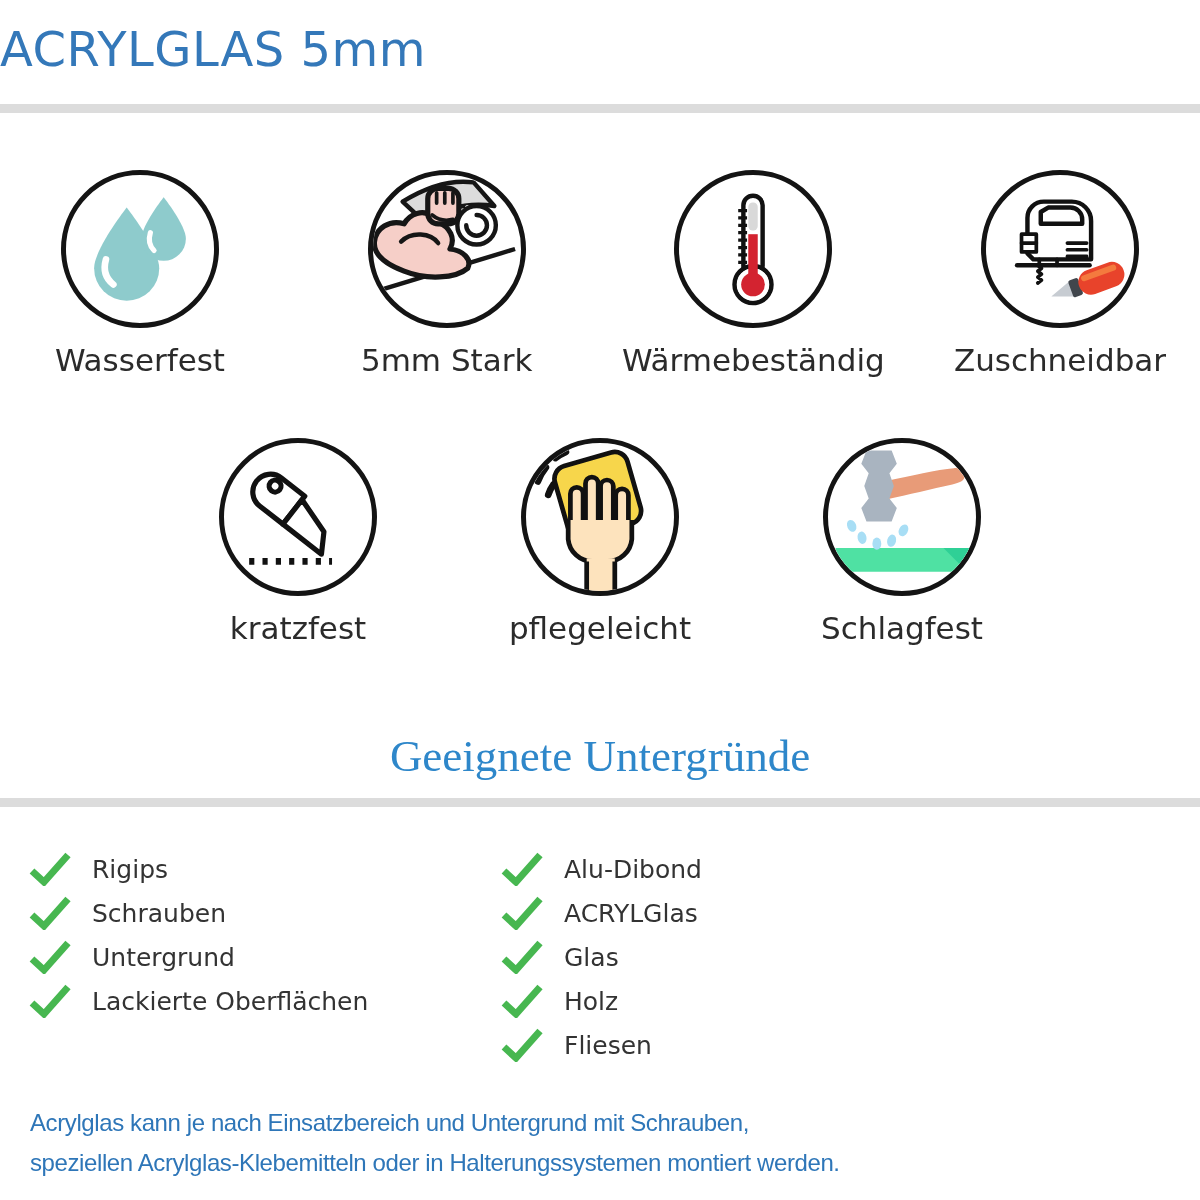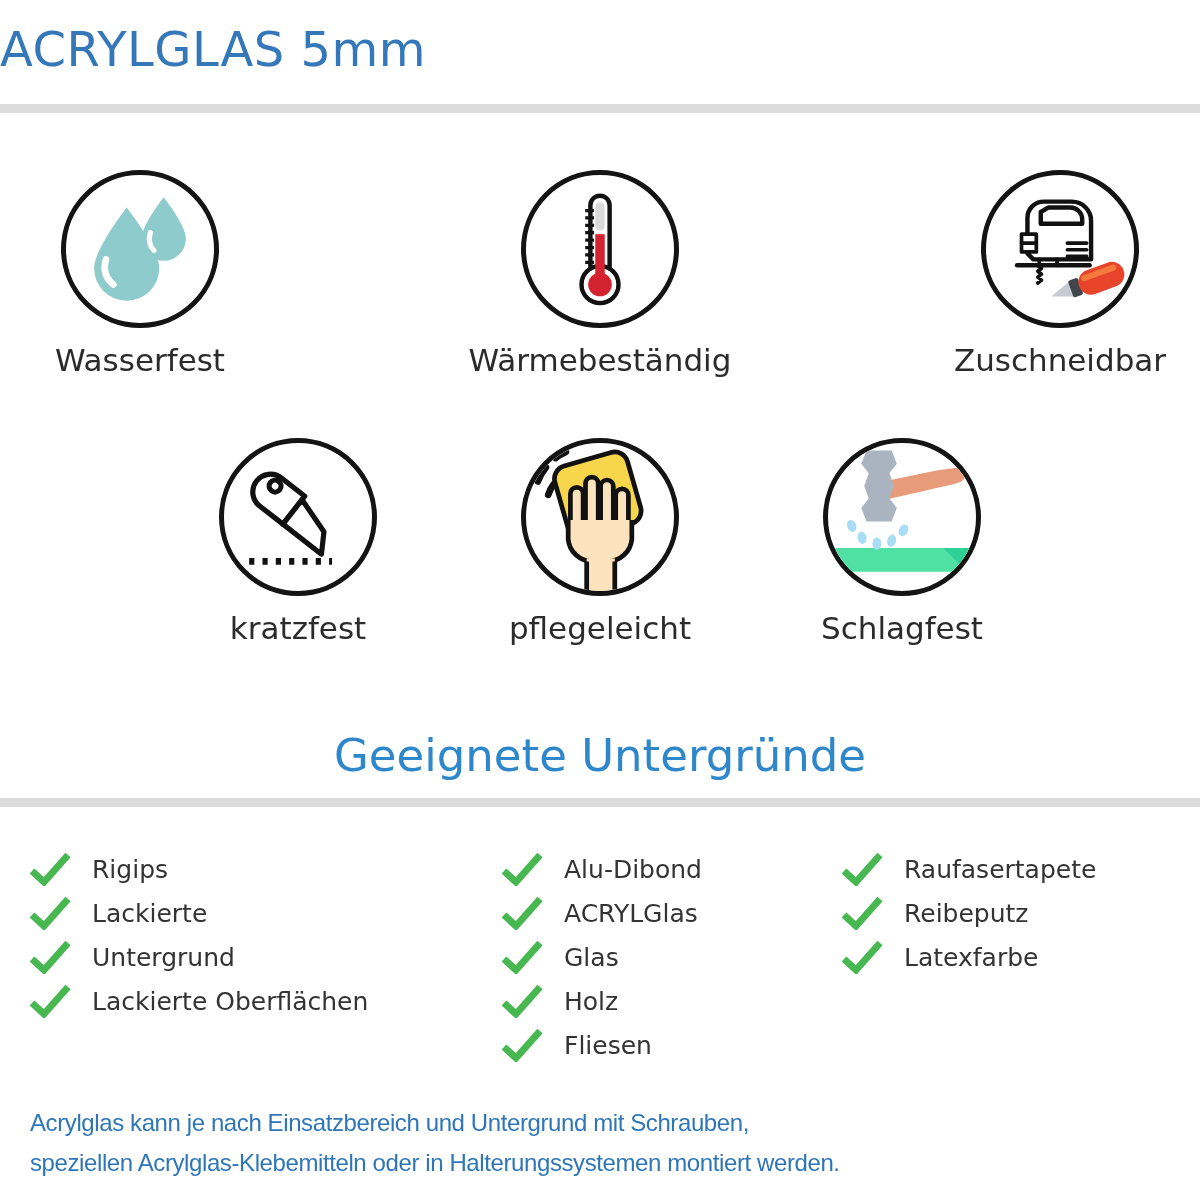--- a/index.html
+++ b/index.html
@@ -10,21 +10,21 @@
   .divider{height:9px;background:#dcdcdc;width:100%;}
   .divider.d1{margin-top:26px;}
   .divider.d2{margin-top:16px;}
   .features-row1{display:flex;justify-content:space-between;padding:0 5px;margin-top:57px;}
   .features-row2{display:flex;justify-content:center;gap:32px;margin-top:60px;text-align:center;}
   .feature{width:270px;display:flex;flex-direction:column;align-items:center;}
   .circle{width:148px;height:148px;border:5px solid #141414;border-radius:50%;
         overflow:hidden;background:#fff;flex:none;}
   .circle svg{width:148px;height:148px;display:block;}
   .feature-label{margin-top:14px;font-size:31px;color:#2b2b2b;white-space:nowrap;}
-  .section-title{margin-top:84px;text-align:center;font-size:45px;line-height:52px;color:#2e87ca;}
+  .section-title{margin-top:84px;text-align:center;font-size:45px;line-height:52px;color:#2e87ca;font-family:Liberation Serif, serif;}
   .surfaces{display:flex;align-items:flex-start;margin:40px 0 0 28px;}
   .surf-col1{width:472px;}
   .surf-col2{width:340px;}
   .surf-col3{width:auto;}
   .surface-item{display:flex;align-items:center;height:44px;}
   .check-icon{width:44px;height:34px;flex:none;margin-right:20px;}
   .surface-label{font-size:25px;color:#333333;white-space:nowrap;}
   .footer-note{margin:36px 0 0 30px;font-size:24px;line-height:40px;color:#2e76b8;
         letter-spacing:-0.4px;font-family:"Liberation Sans",sans-serif;}
 </style>
@@ -43,20 +43,38 @@
         <svg viewBox="0 0 100 100">
           <path d="M41 22 C41 22 19 50 19 63 a22 22 0 0 0 44 0 C63 50 41 22 41 22 Z" fill="#8ecbcc"></path>
           <path d="M27 57 c-2 7 0 13 5 17" stroke="#ffffff" stroke-width="4.5" fill="none" stroke-linecap="round"></path>
           <path d="M66 15 C66 15 51 34 51 43 a15 15 0 0 0 30 0 C81 34 66 15 66 15 Z" fill="#8ecbcc"></path>
           <path d="M57 39 c-1.5 5 -0.5 9 2.5 12" stroke="#ffffff" stroke-width="3.5" fill="none" stroke-linecap="round"></path>
         </svg>
       </div>
       <div class="feature-label">Wasserfest</div>
     </div>
 
+    <div class="feature">
+      <div class="circle">
+        <svg viewBox="0 0 100 100">
+          <path d="M4 78 L96 50" stroke="#161616" stroke-width="3" fill="none"></path>
+          <path d="M20 18 Q46 2 68 5 L82 21 Q58 17 34 31 Z" fill="#dcdcdc" stroke="#161616" stroke-width="3" stroke-linejoin="round"></path>
+          <circle cx="52" cy="12" r="1.8" fill="#ffffff"></circle>
+            <circle cx="64" cy="22" r="1.8" fill="#ffffff"></circle>
+          <circle cx="70" cy="34" r="13" fill="#ffffff" stroke="#161616" stroke-width="3"></circle>
+          <path d="M70 27 a7 7 0 1 1 -7 7" fill="none" stroke="#161616" stroke-width="3" stroke-linecap="round"></path>
+          <path d="M1 45 C2 36 11 30 21 33 C25 26 34 23 40 28 L44 32 C52 35 56 43 52 50 C61 51 67 57 64 63 C56 70 36 71 21 65 C8 60 0 54 1 45 Z" fill="#f6cfc8" stroke="#161616" stroke-width="3.5" stroke-linejoin="round"></path>
+          <path d="M19 45 C26 38 39 39 44 46" fill="none" stroke="#161616" stroke-width="3" stroke-linecap="round"></path>
+          <rect x="37" y="9" width="21" height="24" rx="7" fill="#f6cfc8" stroke="#161616" stroke-width="3.5"></rect>
+          <path d="M43 12 v7 M48.5 12 v7 M54 12 v7" stroke="#161616" stroke-width="2.5" stroke-linecap="round" fill="none"></path>
+          <path d="M40 27 q6 5 14 3" stroke="#161616" stroke-width="2.5" stroke-linecap="round" fill="none"></path>
+        </svg>
+      </div>
+      <div class="feature-label">5mm Stark</div>
+    </div>
 
     <div class="feature">
       <div class="circle">
         <svg viewBox="0 0 100 100">
           <rect x="43.5" y="14" width="13" height="54" rx="6.5" fill="#ffffff" stroke="#111111" stroke-width="3"></rect>
           <circle cx="50" cy="74" r="12.5" fill="#ffffff" stroke="#111111" stroke-width="3"></circle>
           <circle cx="50" cy="74" r="10.8" fill="#ffffff"></circle>
           <rect x="46.8" y="40" width="6.4" height="32" fill="#d32330"></rect>
           <circle cx="50" cy="74" r="8" fill="#d32330"></circle>
           <rect x="46.8" y="18.5" width="6.4" height="19" rx="3" fill="#d9d9d9"></rect>
@@ -160,21 +178,21 @@
       <div class="surface-item">
         <svg class="check-icon" viewBox="0 0 44 34">
             <path d="M4 19 L16 30 L40 3" stroke="#47b750" stroke-width="7" fill="none"></path>
           </svg>
         <span class="surface-label">Rigips</span>
       </div>
       <div class="surface-item">
         <svg class="check-icon" viewBox="0 0 44 34">
             <path d="M4 19 L16 30 L40 3" stroke="#47b750" stroke-width="7" fill="none"></path>
           </svg>
-        <span class="surface-label">Lackierte</span>
+        <span class="surface-label">Schrauben</span>
       </div>
       <div class="surface-item">
         <svg class="check-icon" viewBox="0 0 44 34">
             <path d="M4 19 L16 30 L40 3" stroke="#47b750" stroke-width="7" fill="none"></path>
           </svg>
         <span class="surface-label">Untergrund</span>
       </div>
       <div class="surface-item">
         <svg class="check-icon" viewBox="0 0 44 34">
             <path d="M4 19 L16 30 L40 3" stroke="#47b750" stroke-width="7" fill="none"></path>
@@ -209,40 +227,20 @@
         <span class="surface-label">Holz</span>
       </div>
       <div class="surface-item">
         <svg class="check-icon" viewBox="0 0 44 34">
             <path d="M4 19 L16 30 L40 3" stroke="#47b750" stroke-width="7" fill="none"></path>
           </svg>
         <span class="surface-label">Fliesen</span>
       </div>
     </div>
 
-    <div class="surf-col3">
-      <div class="surface-item">
-        <svg class="check-icon" viewBox="0 0 44 34">
-            <path d="M4 19 L16 30 L40 3" stroke="#47b750" stroke-width="7" fill="none"></path>
-          </svg>
-        <span class="surface-label">Raufasertapete</span>
-      </div>
-      <div class="surface-item">
-        <svg class="check-icon" viewBox="0 0 44 34">
-            <path d="M4 19 L16 30 L40 3" stroke="#47b750" stroke-width="7" fill="none"></path>
-          </svg>
-        <span class="surface-label">Reibeputz</span>
-      </div>
-      <div class="surface-item">
-        <svg class="check-icon" viewBox="0 0 44 34">
-            <path d="M4 19 L16 30 L40 3" stroke="#47b750" stroke-width="7" fill="none"></path>
-          </svg>
-        <span class="surface-label">Latexfarbe</span>
-      </div>
-    </div>
 
   </div>
 
   <div class="footer-note">
     <div>Acrylglas kann je nach Einsatzbereich und Untergrund mit Schrauben,</div>
     <div>speziellen Acrylglas-Klebemitteln oder in Halterungssystemen montiert werden.</div>
   </div>
 
 </div>
 

